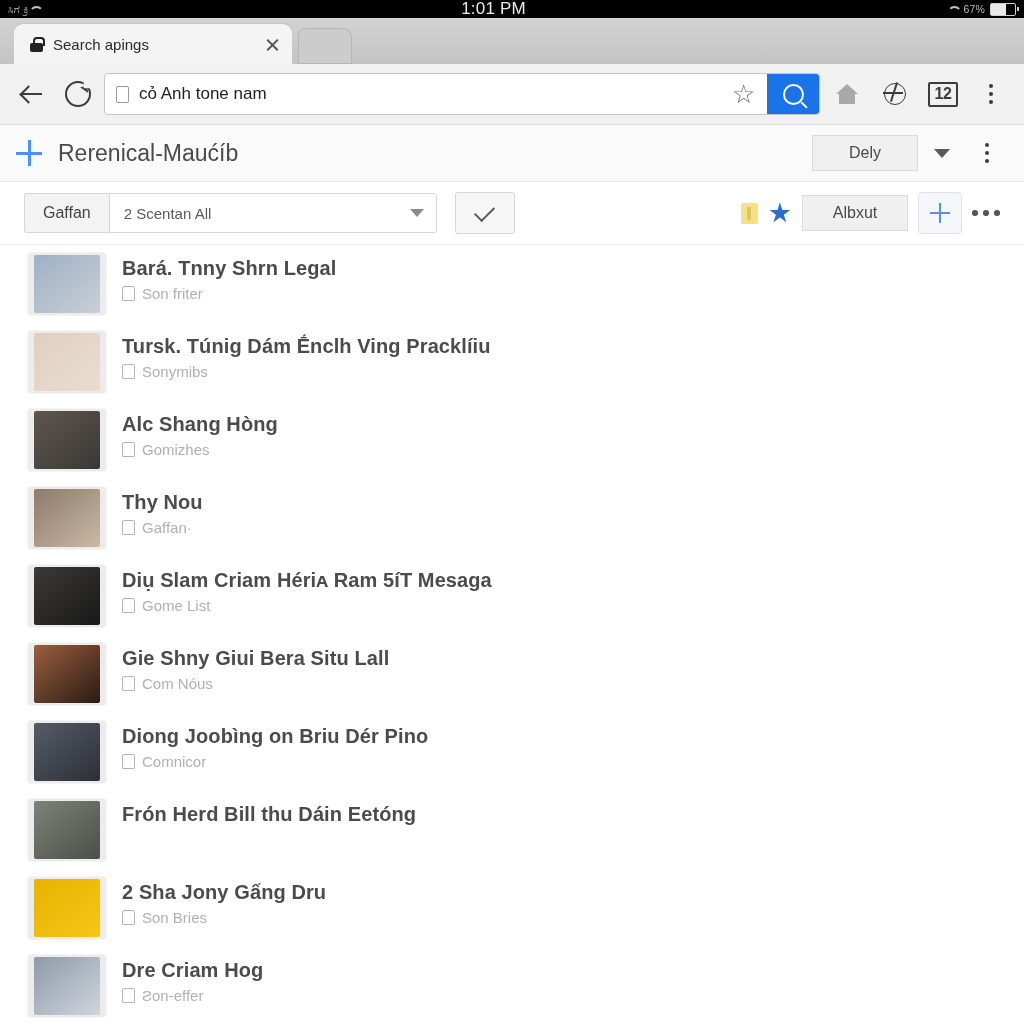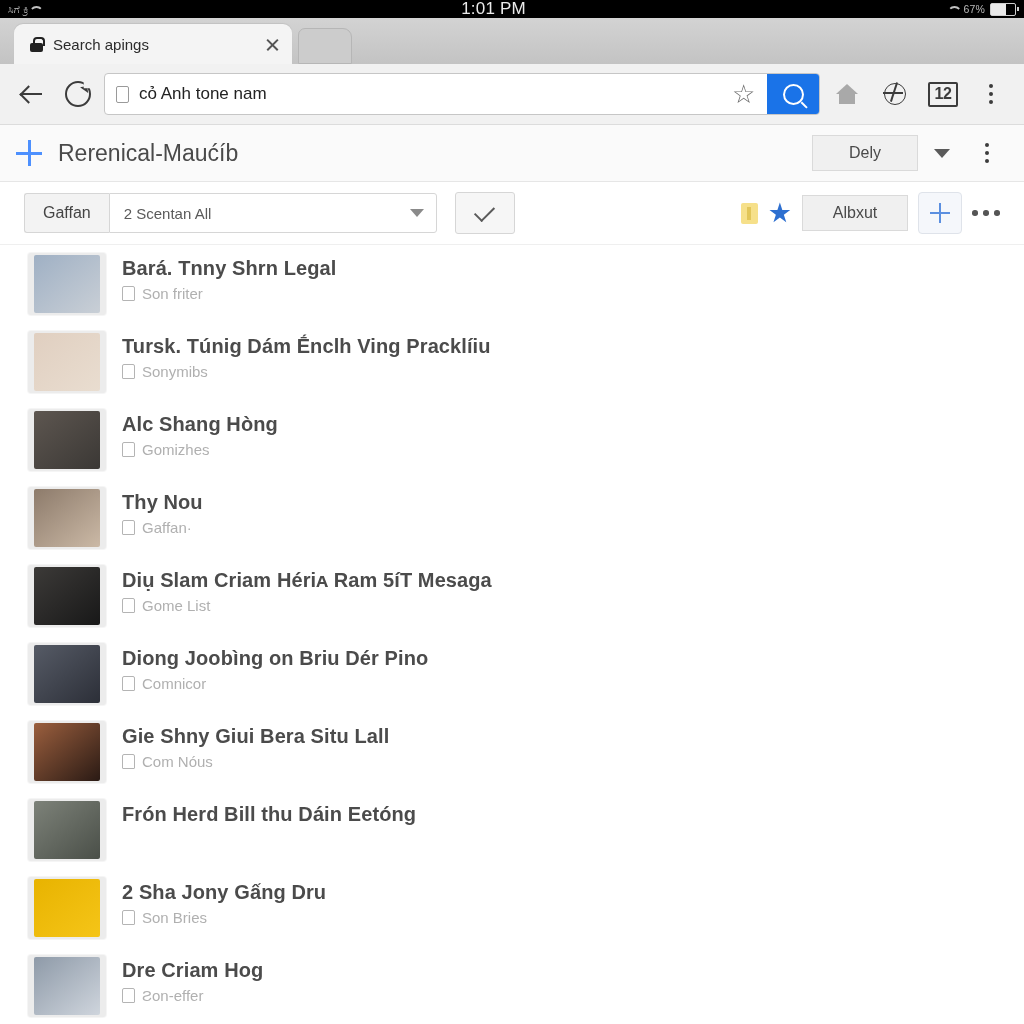--- a/index.html
+++ b/index.html
@@ -443,44 +443,44 @@
       <div class="rowtext">
         <div class="rowtitle">Diụ Slam Criam Hérіᴀ Ram 5íT Mesaga</div>
         <div class="rowsub">
           <span class="sub-ico"></span>
           <span class="rowsubtext">Gome List</span>
         </div>
       </div>
     </div>
     <div class="row">
       <div class="thumb">
+        <div class="inner" style="background: linear-gradient(140deg, rgb(155, 95, 62), rgb(42, 26, 20));"></div>
+      </div>
+      <div class="rowtext">
+        <div class="rowtitle">Gie Shny Giui Bera Situ Lall</div>
+        <div class="rowsub">
+          <span class="sub-ico"></span>
+          <span class="rowsubtext">Com Nóus</span>
+        </div>
+      </div>
+    </div>
+    <div class="row">
+      <div class="thumb">
         <div class="inner" style="background: linear-gradient(140deg, rgb(86, 91, 102), rgb(44, 47, 56));"></div>
       </div>
       <div class="rowtext">
         <div class="rowtitle">Diong Joobìng on Briu Dér Pino</div>
         <div class="rowsub">
           <span class="sub-ico"></span>
           <span class="rowsubtext">Comnicor</span>
         </div>
       </div>
     </div>
     <div class="row">
       <div class="thumb">
-        <div class="inner" style="background: linear-gradient(140deg, rgb(155, 95, 62), rgb(42, 26, 20));"></div>
-      </div>
-      <div class="rowtext">
-        <div class="rowtitle">Gie Shny Giui Bera Situ Lall</div>
-        <div class="rowsub">
-          <span class="sub-ico"></span>
-          <span class="rowsubtext">Com Nóus</span>
-        </div>
-      </div>
-    </div>
-    <div class="row">
-      <div class="thumb">
         <div class="inner" style="background: linear-gradient(140deg, rgb(125, 130, 121), rgb(74, 79, 72));"></div>
       </div>
       <div class="rowtext">
         <div class="rowtitle">Frón Herd Bill thu Dáin Eetóng</div>
       </div>
     </div>
     <div class="row">
       <div class="thumb">
         <div class="inner" style="background: linear-gradient(140deg, rgb(232, 179, 0), rgb(245, 197, 24));"></div>
       </div>

